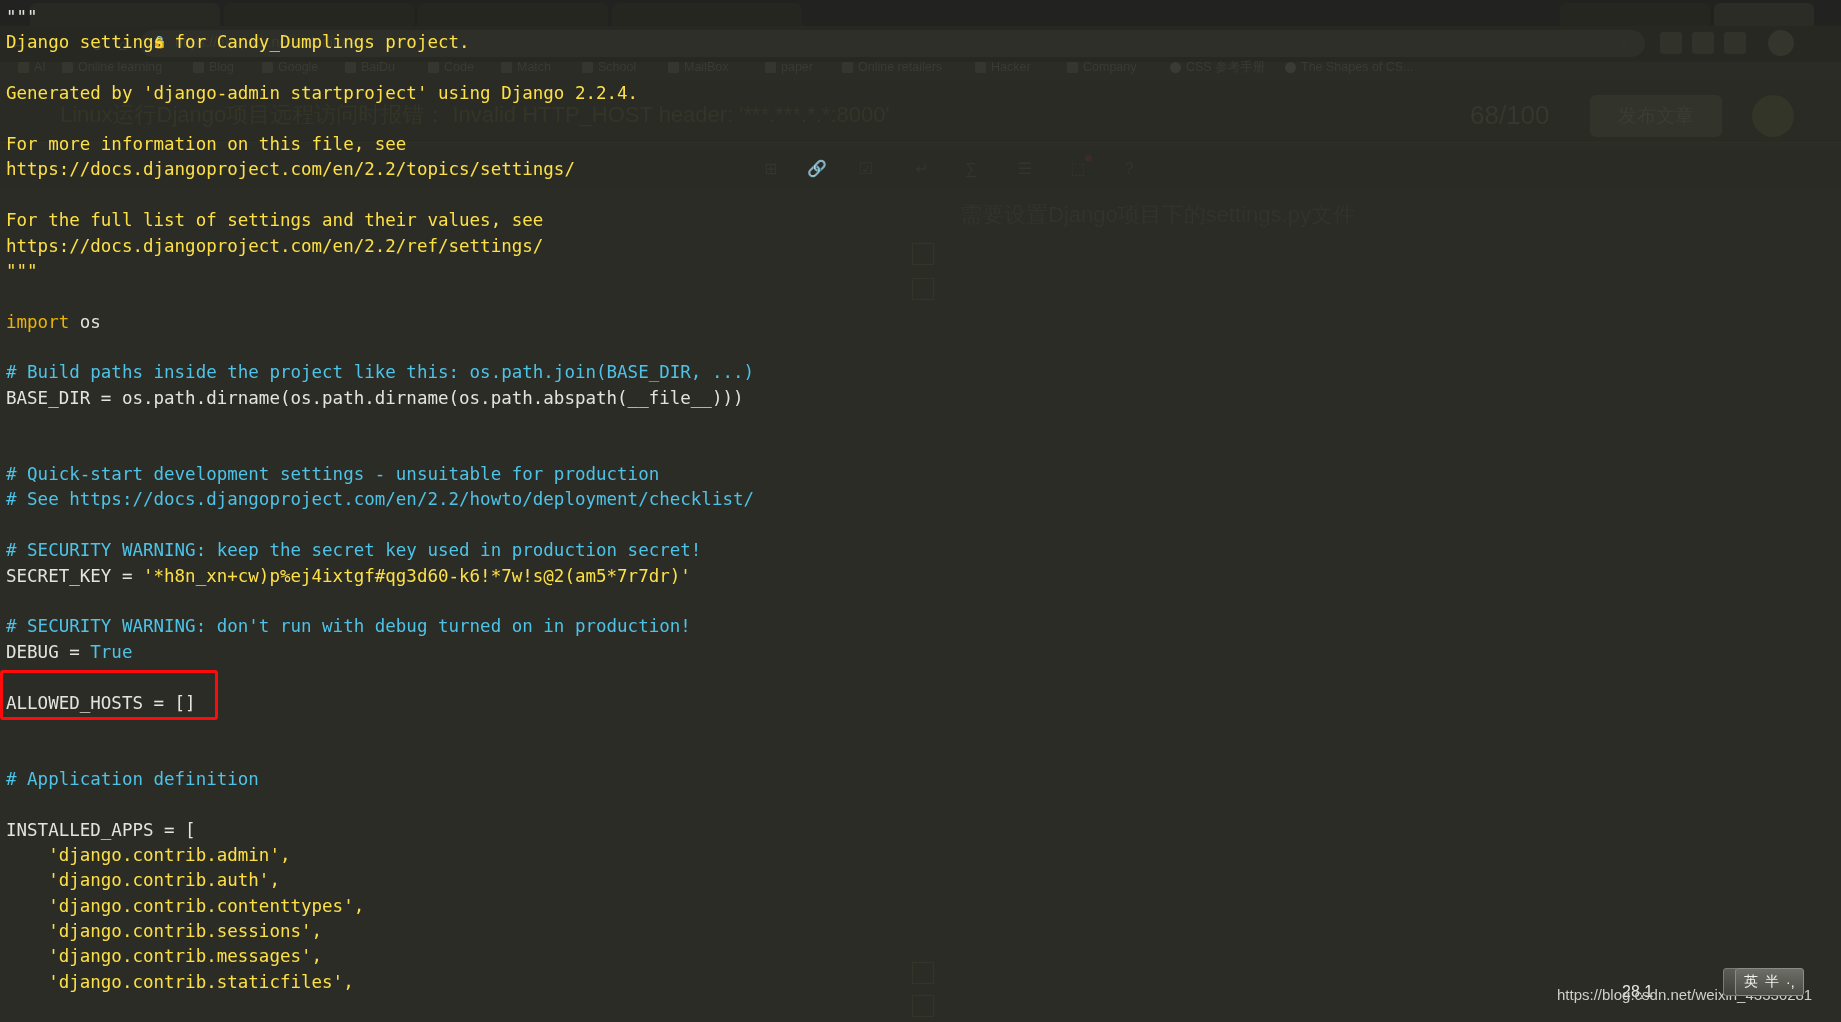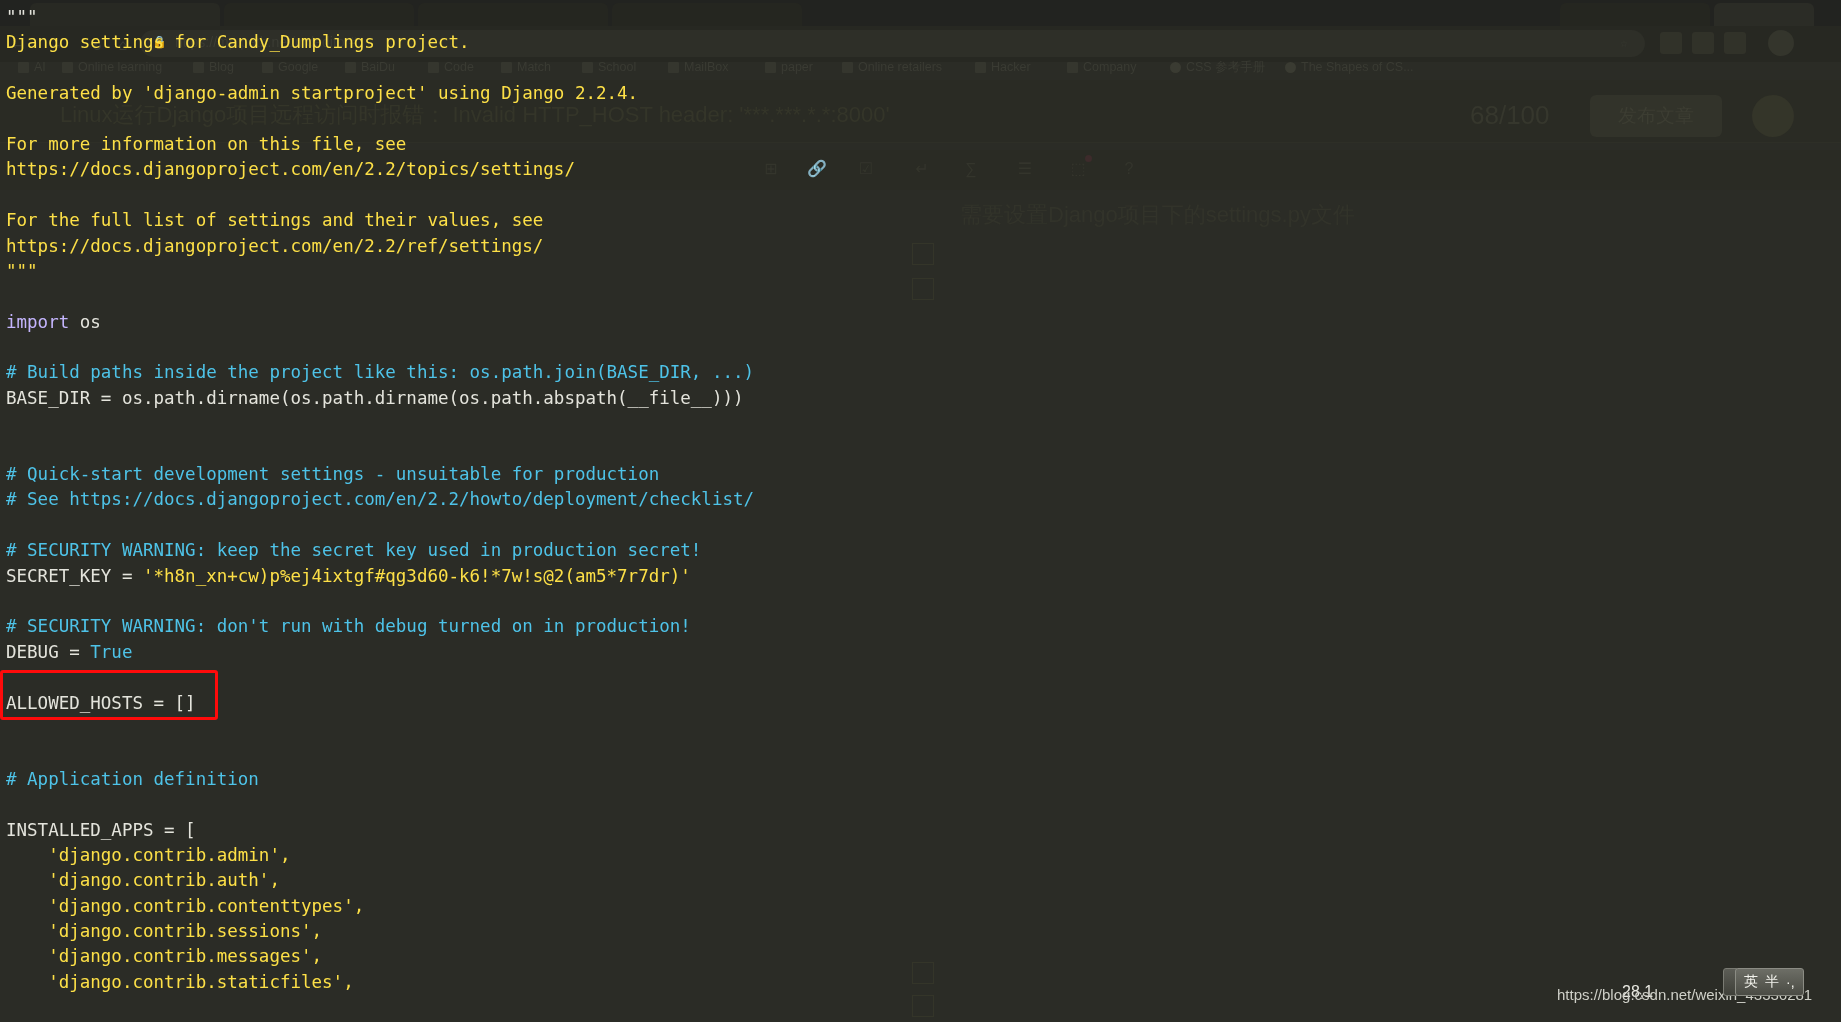--- a/index.html
+++ b/index.html
@@ -231,21 +231,21 @@
     font-family: "DejaVu Sans Mono", "Liberation Mono", monospace;
     font-size: 17.5px;
     line-height: 25.4px;
     white-space: pre;
     color: #e8e8e0;
     pointer-events: none;
   }
   #code .ln { display: block; height: 25.4px; }
   .c-str { color: #fde047; }
   .c-com { color: #4ec3e8; }
-  .c-kw  { color: #c4b5fd; }
+  .c-kw  { color: #eab308; }
   .c-bool{ color: #4ec3e8; }
   .c-plain { color: #e4e4dc; }
 
   
   #annot-box {
     position: absolute;
     left: 0px; top: 670px;
     width: 218px; height: 50px;
     border: 3px solid #ff0b0b;
     border-radius: 3px;

